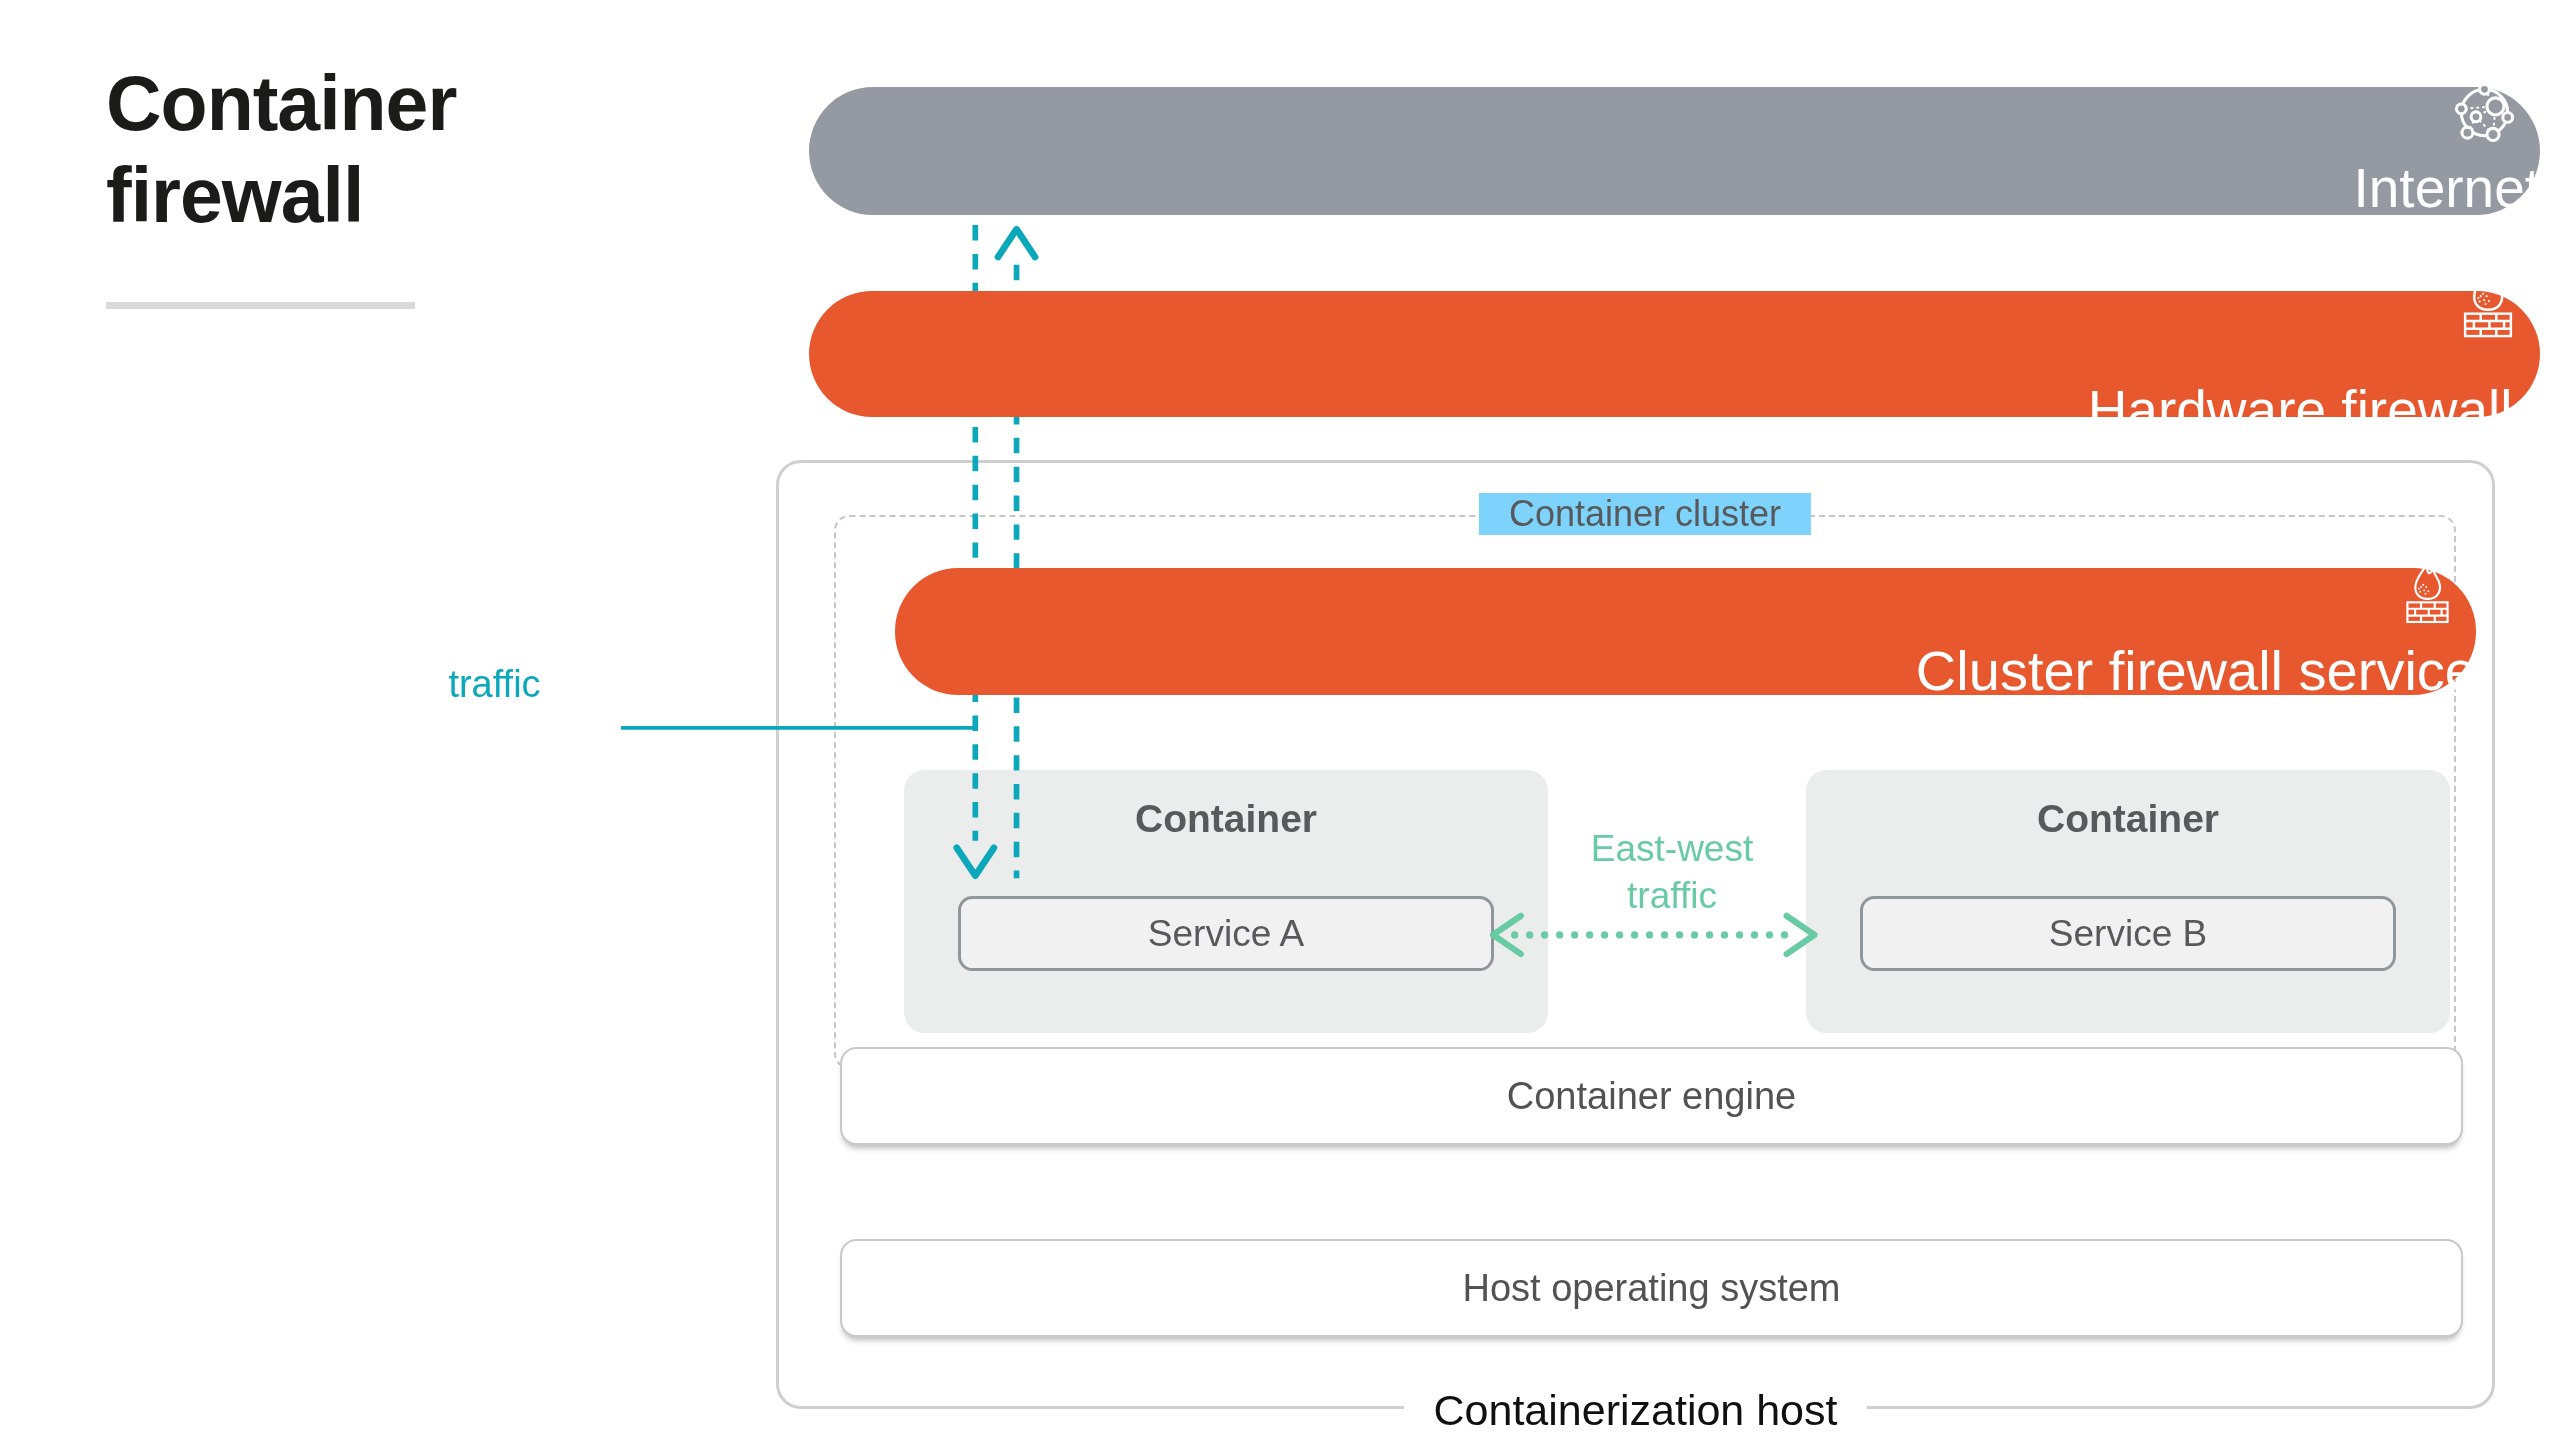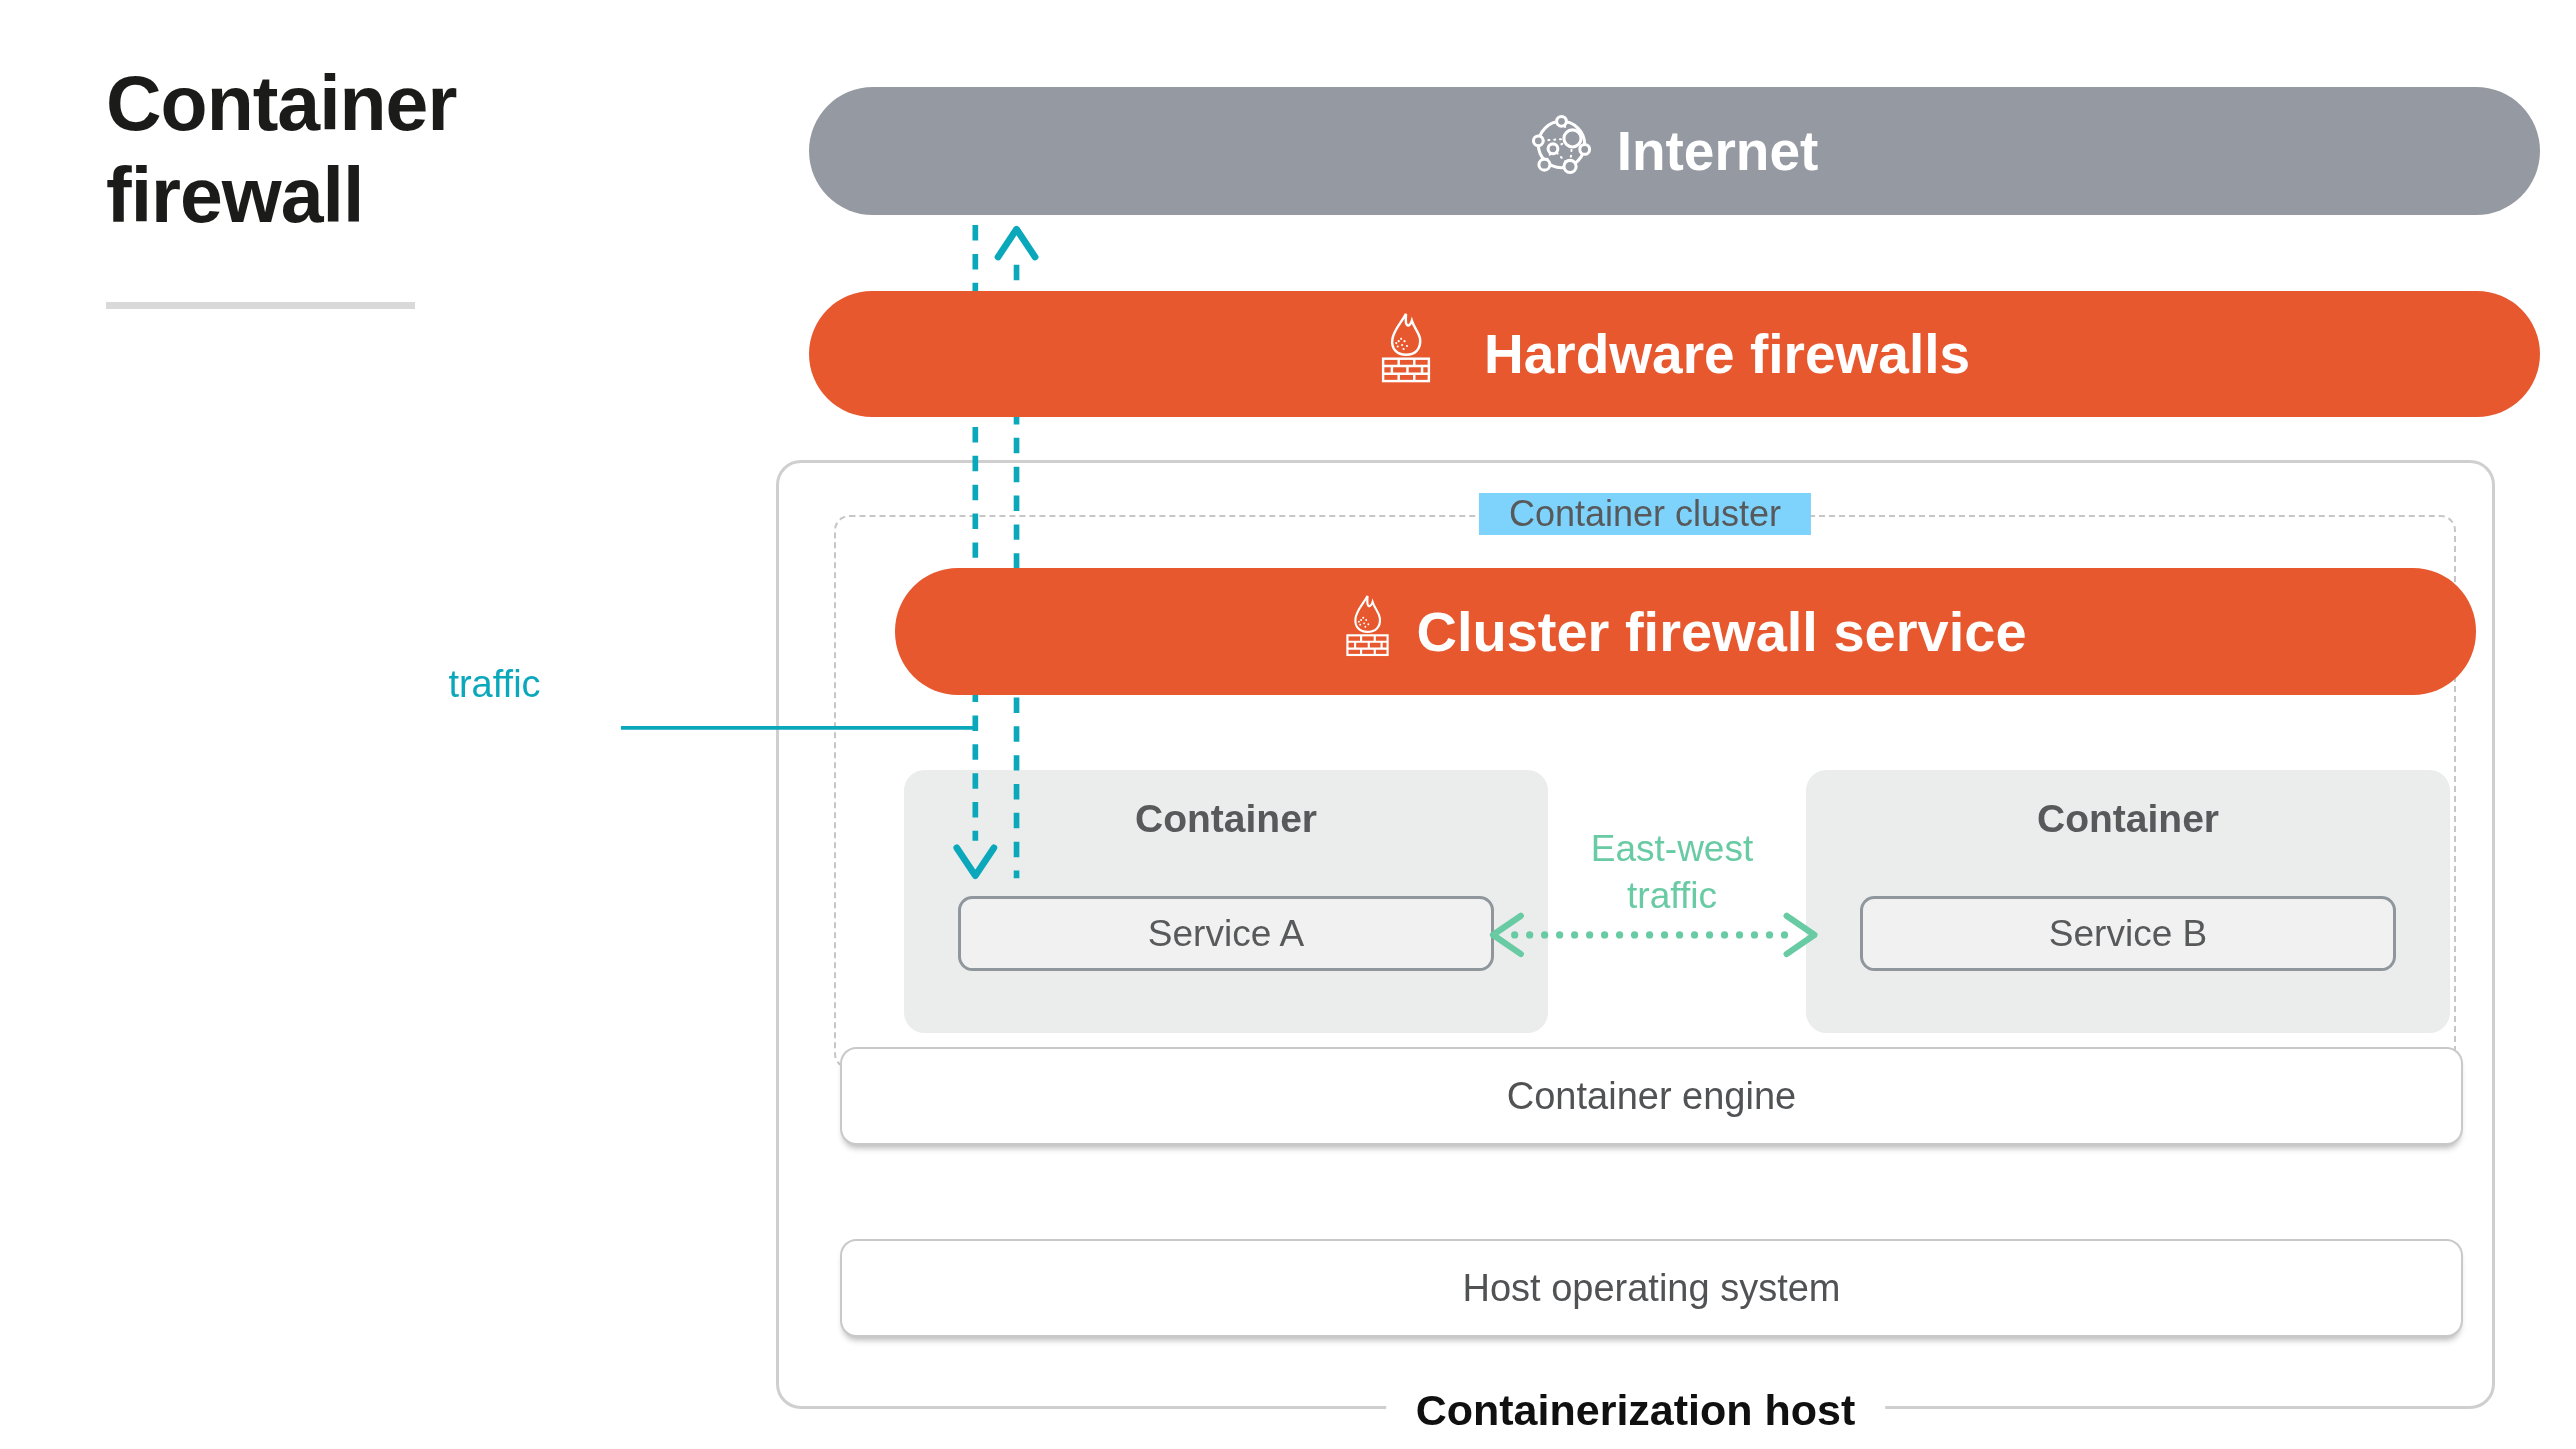--- a/index.html
+++ b/index.html
@@ -8,35 +8,35 @@
   }
   *{margin:0;padding:0;box-sizing:border-box;}
   html,body{background:#fff;}
   body{width:2576px;height:1449px;font-family:"Liberation Sans",sans-serif;position:relative;overflow:hidden;}
   #canvas{position:absolute;inset:0;width:2576px;height:1449px;}
 
   .page-title{position:absolute;left:106px;top:57px;font-size:77px;font-weight:700;
     color:#1B1B19;line-height:92px;letter-spacing:-1px;}
   .title-divider{position:absolute;left:106px;top:302px;width:309px;height:6.7px;background:#D9D9D9;}
 
-  .banner{position:absolute;display:flex;align-items:center;justify-content:center;
-    color:#fff;font-weight:700;z-index:7;}
+  .banner{position:absolute;display:flex;align-items:flex-end;justify-content:center;
+    color:#fff;font-weight:400;z-index:7;flex-direction:column;}
   .banner .label{white-space:nowrap;}
   .banner-internet{left:809px;top:87px;width:1731px;height:128px;border-radius:64px;
     background:var(--gray-banner,#9599A2);font-size:55px;}
   .banner-hw{left:809px;top:291px;width:1731px;height:126px;border-radius:63px;
     background:var(--orange,#E7582F);font-size:55px;gap:26px;}
   .banner-cluster{left:895px;top:568px;width:1581px;height:127px;border-radius:63px;
     background:var(--orange,#E7582F);font-size:56px;}
   .banner .icon{display:block;margin-right:25px;}
 
   .host-box{position:absolute;left:776px;top:460px;width:1719px;height:949px;
     border:3.1px solid #CFCFCF;border-radius:25px;background:#fff;z-index:1;}
   .host-chip{position:absolute;left:50%;bottom:-29px;transform:translateX(-50%);
-    background:#fff;padding:0 30px;font-size:43px;font-weight:700;color:#101010;white-space:nowrap;}
+    background:#fff;padding:0 30px;font-size:43px;font-weight:400;color:#101010;white-space:nowrap;}
 
   .cluster-box{position:absolute;left:834px;top:515px;width:1622px;height:554px;
     border:2.6px dashed #C6C6C6;border-radius:15.5px;z-index:2;}
   .cluster-chip{position:absolute;left:50%;top:-24px;transform:translateX(-50%);
     background:#7dd3fc;padding:0 30px;font-size:36px;font-weight:400;color:var(--text-dark,#58595B);white-space:nowrap;}
 
   .container-box{position:absolute;top:770px;width:644px;height:263px;background:#EBECEC;
     border-radius:20.6px;z-index:3;}
   .container-left{left:904px;}
   .container-right{left:1806px;}

